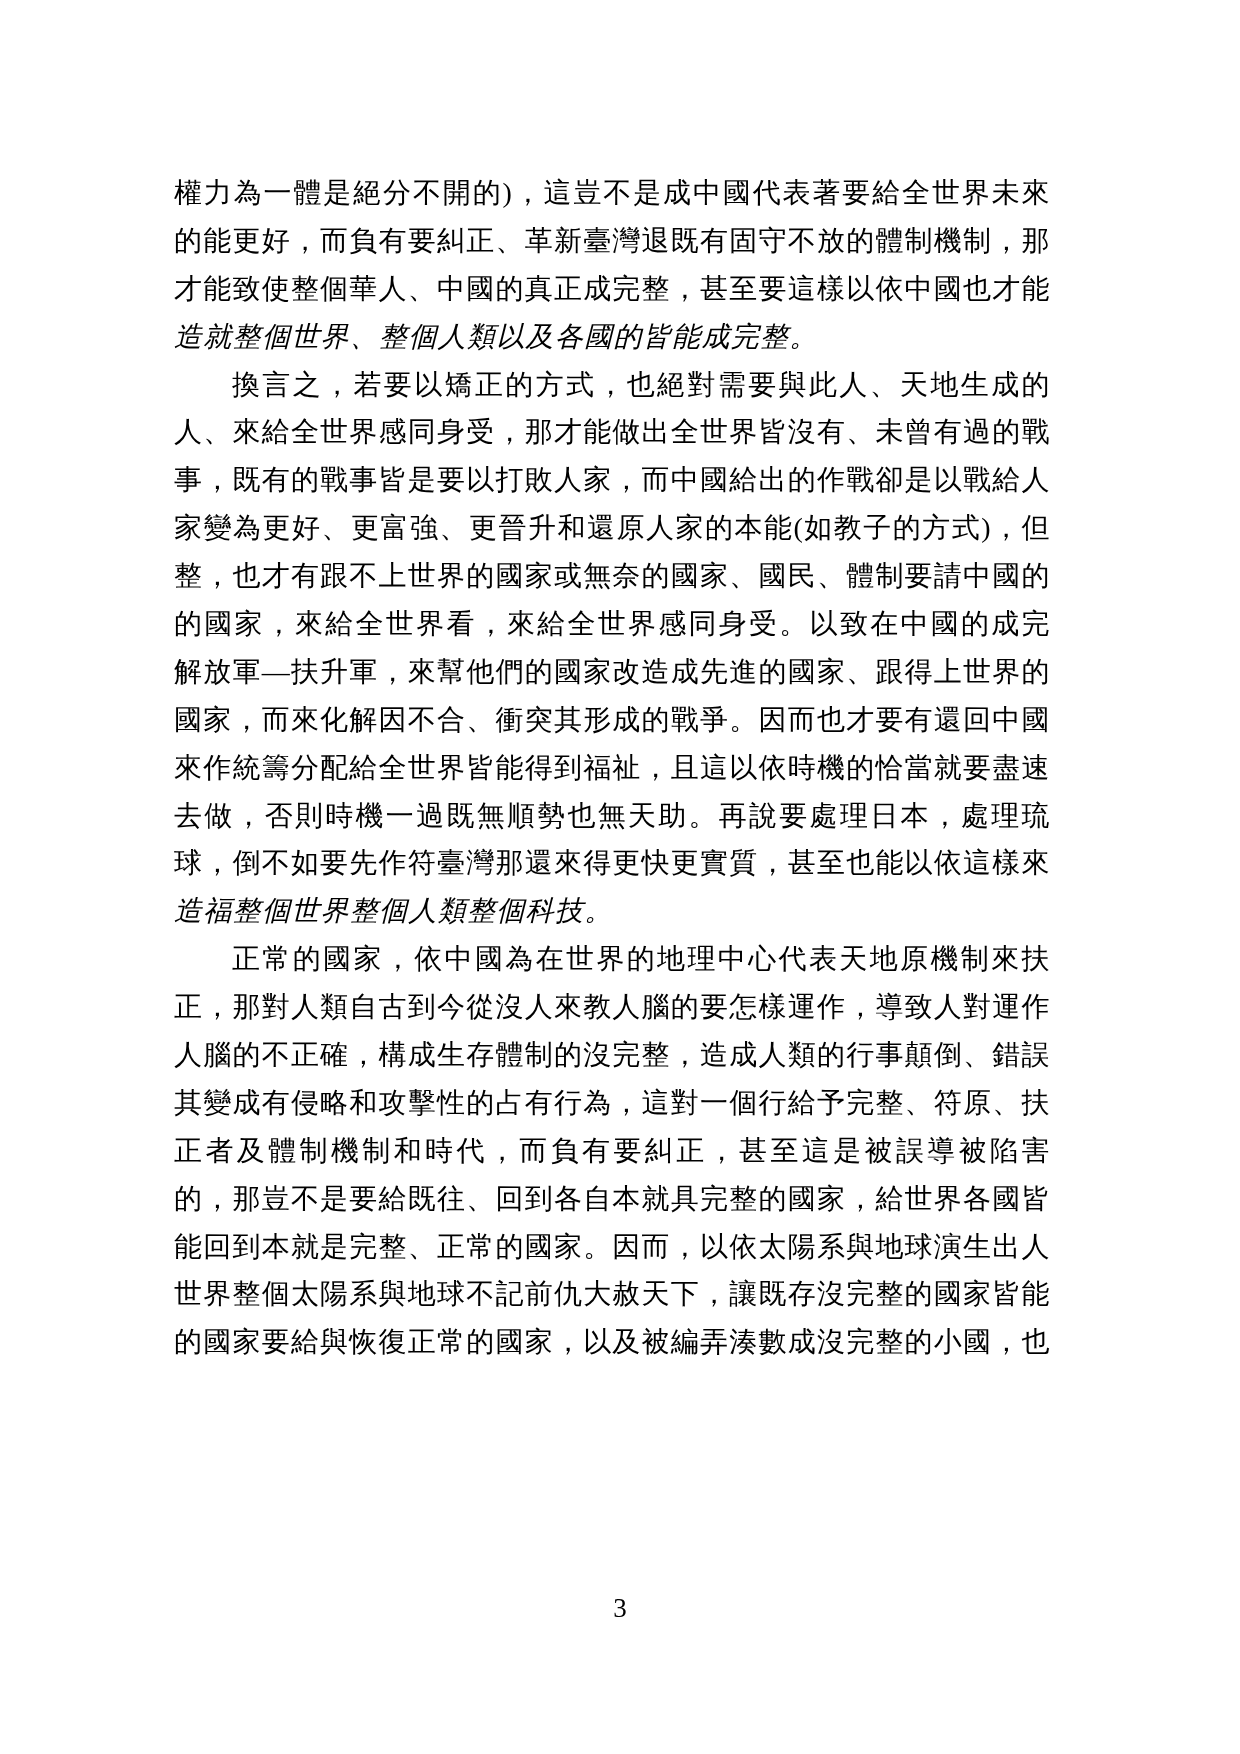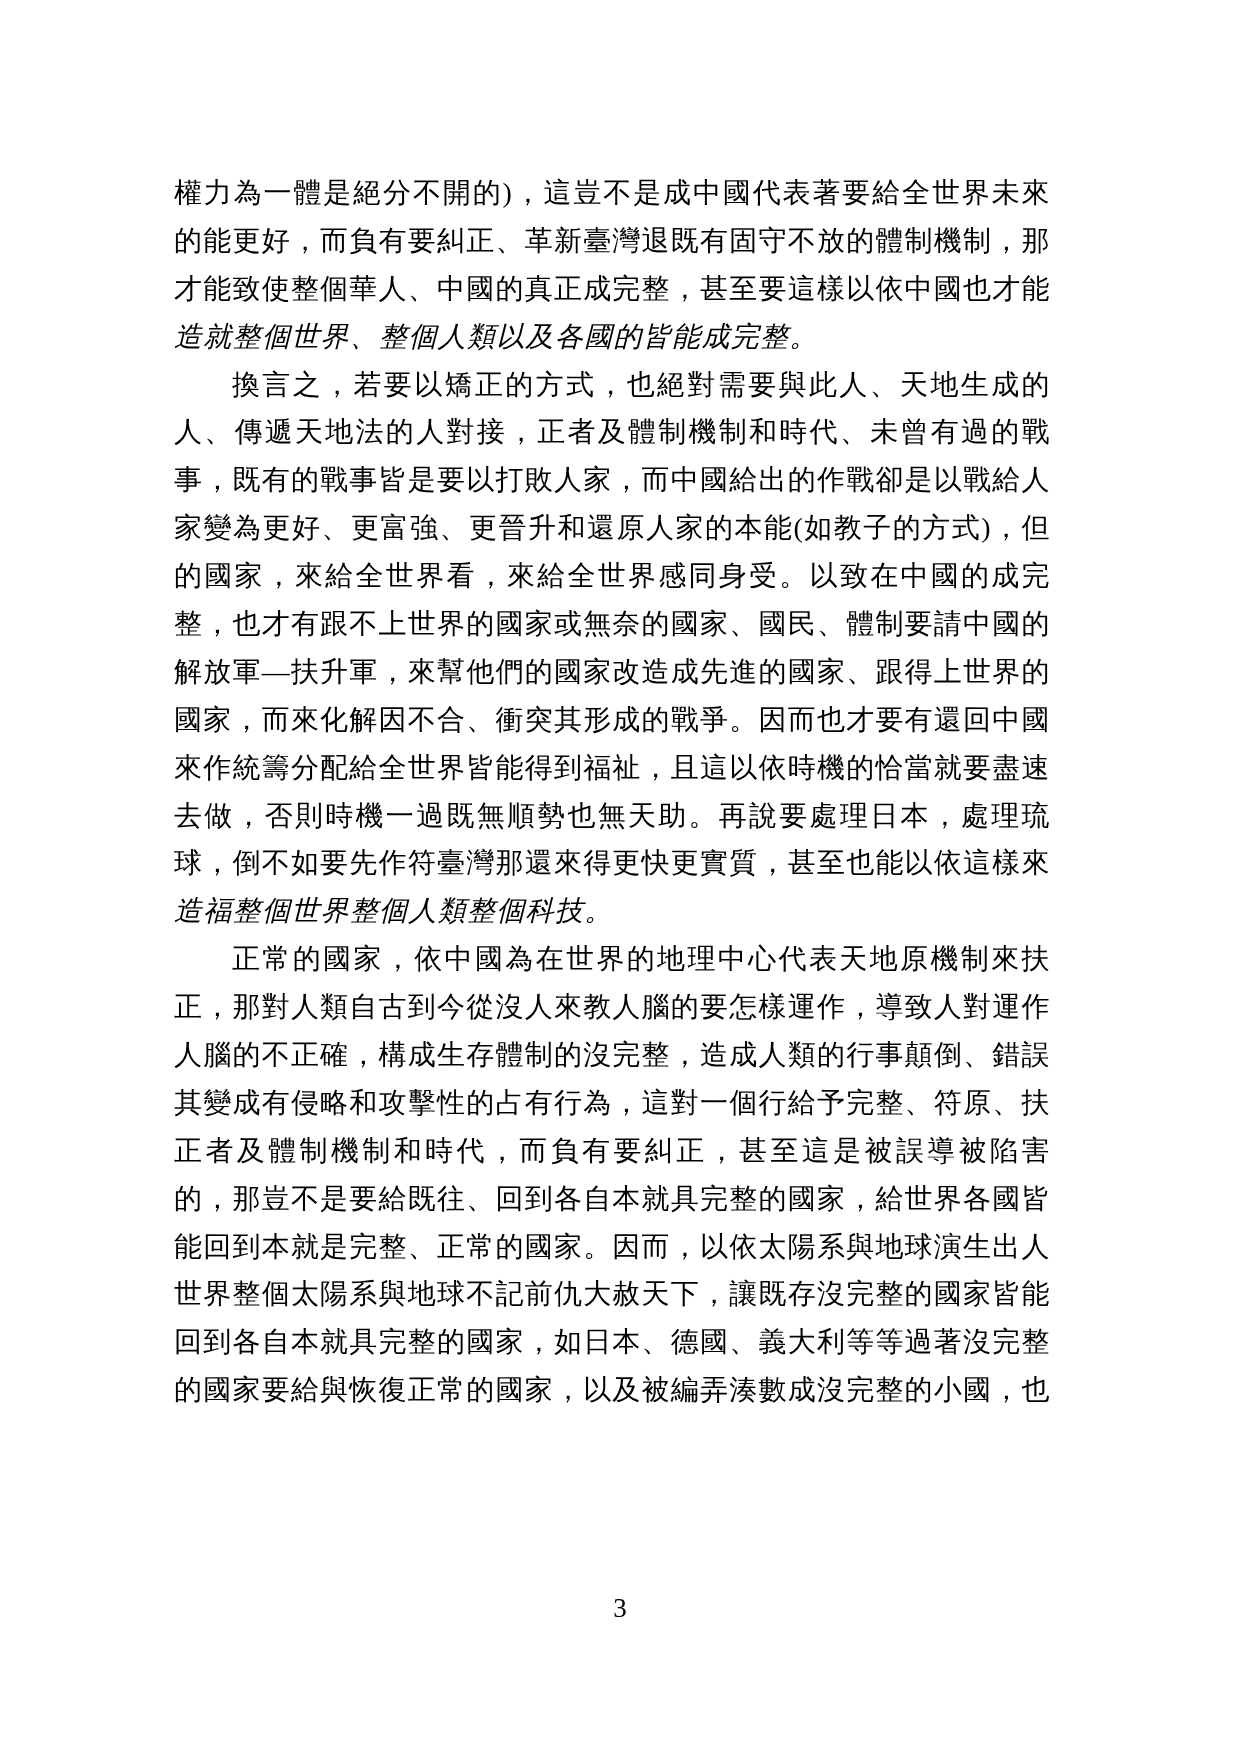--- a/index.html
+++ b/index.html
@@ -56,36 +56,35 @@
 </head>
 <body>
 
 <div class="page">
   <div class="text-block">
       <div class="line">權力為一體是絕分不開的)，這豈不是成中國代表著要給全世界未來</div>
       <div class="line">的能更好，而負有要糾正、革新臺灣退既有固守不放的體制機制，那</div>
       <div class="line">才能致使整個華人、中國的真正成完整，甚至要這樣以依中國也才能</div>
       <div class="line endline">造就整個世界、整個人類以及各國的皆能成完整。</div>
       <div class="line indent">換言之，若要以矯正的方式，也絕對需要與此人、天地生成的</div>
-      <div class="line">人、傳遞天地法的人對接，正者及體制機制和時代、未曾有過的戰</div>
+      <div class="line">人、來給全世界感同身受，那才能做出全世界皆沒有、未曾有過的戰</div>
       <div class="line">事，既有的戰事皆是要以打敗人家，而中國給出的作戰卻是以戰給人</div>
       <div class="line">家變為更好、更富強、更晉升和還原人家的本能(如教子的方式)，但</div>
+      <div class="line">整，也才有跟不上世界的國家或無奈的國家、國民、體制要請中國的</div>
       <div class="line">的國家，來給全世界看，來給全世界感同身受。以致在中國的成完</div>
-      <div class="line">整，也才有跟不上世界的國家或無奈的國家、國民、體制要請中國的</div>
       <div class="line">解放軍—扶升軍，來幫他們的國家改造成先進的國家、跟得上世界的</div>
       <div class="line">國家，而來化解因不合、衝突其形成的戰爭。因而也才要有還回中國</div>
       <div class="line">來作統籌分配給全世界皆能得到福祉，且這以依時機的恰當就要盡速</div>
       <div class="line">去做，否則時機一過既無順勢也無天助。再說要處理日本，處理琉</div>
       <div class="line">球，倒不如要先作符臺灣那還來得更快更實質，甚至也能以依這樣來</div>
       <div class="line endline">造福整個世界整個人類整個科技。</div>
       <div class="line indent">正常的國家，依中國為在世界的地理中心代表天地原機制來扶</div>
       <div class="line">正，那對人類自古到今從沒人來教人腦的要怎樣運作，導致人對運作</div>
       <div class="line">人腦的不正確，構成生存體制的沒完整，造成人類的行事顛倒、錯誤</div>
       <div class="line">其變成有侵略和攻擊性的占有行為，這對一個行給予完整、符原、扶</div>
       <div class="line">正者及體制機制和時代，而負有要糾正，甚至這是被誤導被陷害</div>
       <div class="line">的，那豈不是要給既往、回到各自本就具完整的國家，給世界各國皆</div>
       <div class="line">能回到本就是完整、正常的國家。因而，以依太陽系與地球演生出人</div>
       <div class="line">世界整個太陽系與地球不記前仇大赦天下，讓既存沒完整的國家皆能</div>
-      <div class="line">回到各自本就具完整的國家，如日本、德國、義大利等等過著沒完整</div>
       <div class="line">的國家要給與恢復正常的國家，以及被編弄湊數成沒完整的小國，也</div>
     </div>
   <div class="page-number">3</div>
 </div>
 
 </body></html>

